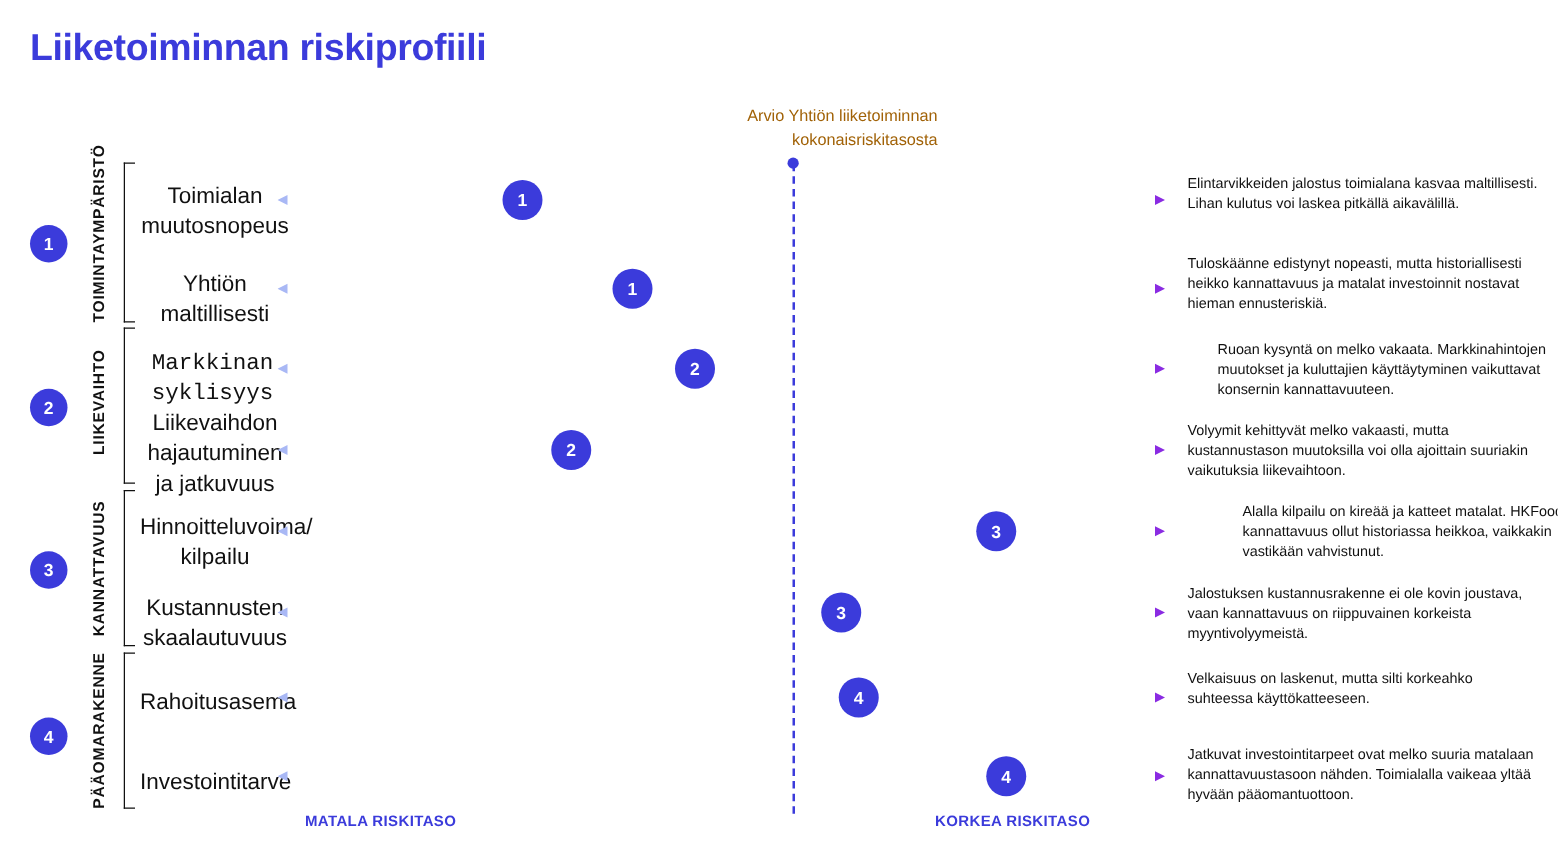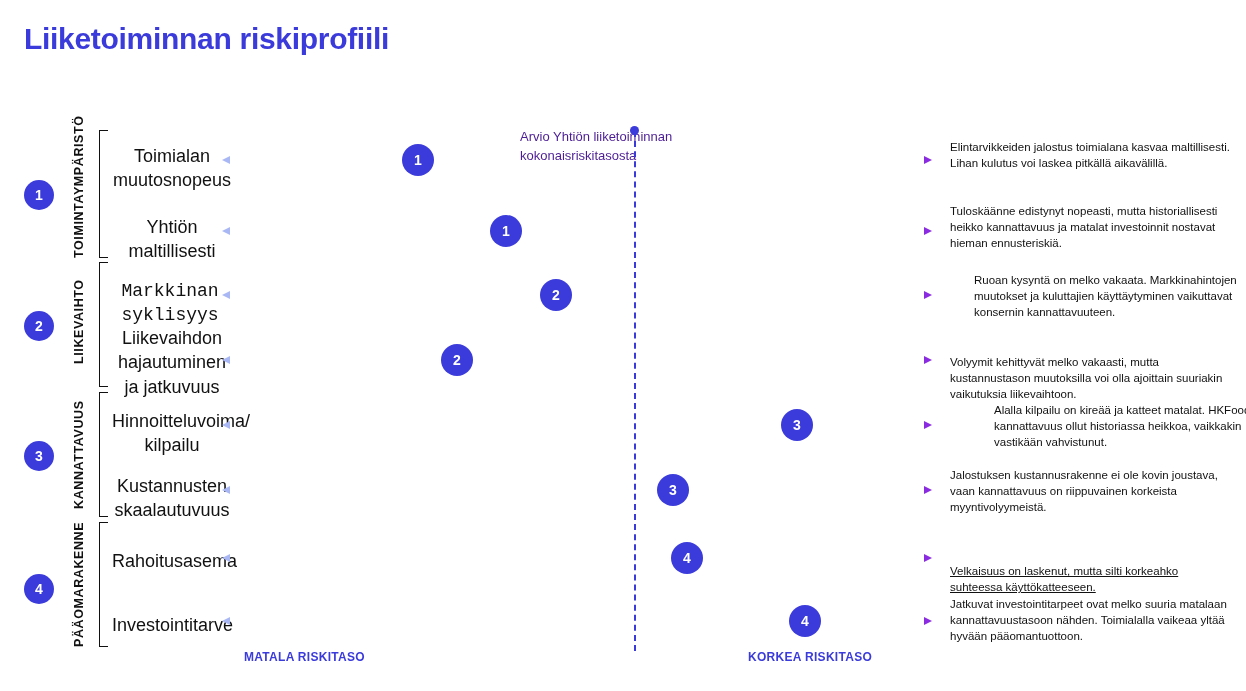--- a/index.html
+++ b/index.html
@@ -21,24 +21,23 @@
     font-weight: bold;
     color: #3b3bdb;
     letter-spacing: -0.3px;
   }
   #center-label {
     position: absolute;
     left: 520px;
     top: 84px;
     width: 230px;
     font-size: 13px;
-    color: #4c1d95;
+    color: #a16207;
     line-height: 1.45;
-    text-align: left;
-    margin-top: 44px;
+    text-align: right;
   }
   #center-dot {
     position: absolute;
     left: 630px;
     top: 126px;
     width: 9px;
     height: 9px;
     border-radius: 50%;
     background: #3b3bdb;
   }
@@ -216,21 +215,21 @@
       <stop offset="0%" stop-color="#a9b8f5"></stop>
           <stop offset="100%" stop-color="#8a2be2"></stop>
         </linearGradient>
       </defs>
     <line x1="7" y1="7" x2="703" y2="7" stroke="url(#g4)" stroke-width="1.6"></line>
     <polygon points="0,7 8,3 8,11" fill="#a9b8f5"></polygon>
     <polygon points="710,7 702,3 702,11" fill="#8a2be2"></polygon>
   </svg>
 </div>
 <div class="marker" style="top: 344px; left: 441px;">2</div>
-<div class="desc" style="top:354px;">Volyymit kehittyvät melko vakaasti, mutta kustannustason muutoksilla voi olla ajoittain suuriakin vaikutuksia liikevaihtoon.</div>
+<div class="desc" style="top:337px;">Volyymit kehittyvät melko vakaasti, mutta kustannustason muutoksilla voi olla ajoittain suuriakin vaikutuksia liikevaihtoon.</div>
 
 <div class="row-label" style="left:112px; top:409px;">Hinnoitteluvoima/ kilpailu</div>
 <div class="axis" style="left:222px; top:418px;">
   <svg width="710" height="14" viewBox="0 0 710 14">
     <defs>
         <linearGradient id="g5" x1="0" y1="0" x2="1" y2="0">
       <stop offset="0%" stop-color="#a9b8f5"></stop>
           <stop offset="100%" stop-color="#8a2be2"></stop>
         </linearGradient>
       </defs>
@@ -267,21 +266,21 @@
       <stop offset="0%" stop-color="#a9b8f5"></stop>
           <stop offset="100%" stop-color="#8a2be2"></stop>
         </linearGradient>
       </defs>
     <line x1="7" y1="7" x2="703" y2="7" stroke="url(#g7)" stroke-width="1.6"></line>
     <polygon points="0,7 8,3 8,11" fill="#a9b8f5"></polygon>
     <polygon points="710,7 702,3 702,11" fill="#8a2be2"></polygon>
   </svg>
 </div>
 <div class="marker" style="top: 542px; left: 671px;">4</div>
-<div class="desc" style="top:563px;text-decoration:underline;">Velkaisuus on laskenut, mutta silti korkeahko suhteessa käyttökatteeseen.</div>
+<div class="desc" style="top:535px;">Velkaisuus on laskenut, mutta silti korkeahko suhteessa käyttökatteeseen.</div>
 
 <div class="row-label" style="left:112px; top:613px;">Investointitarve</div>
 <div class="axis" style="left:222px; top:614px;">
   <svg width="710" height="14" viewBox="0 0 710 14">
     <defs>
         <linearGradient id="g8" x1="0" y1="0" x2="1" y2="0">
       <stop offset="0%" stop-color="#a9b8f5"></stop>
           <stop offset="100%" stop-color="#8a2be2"></stop>
         </linearGradient>
       </defs>

